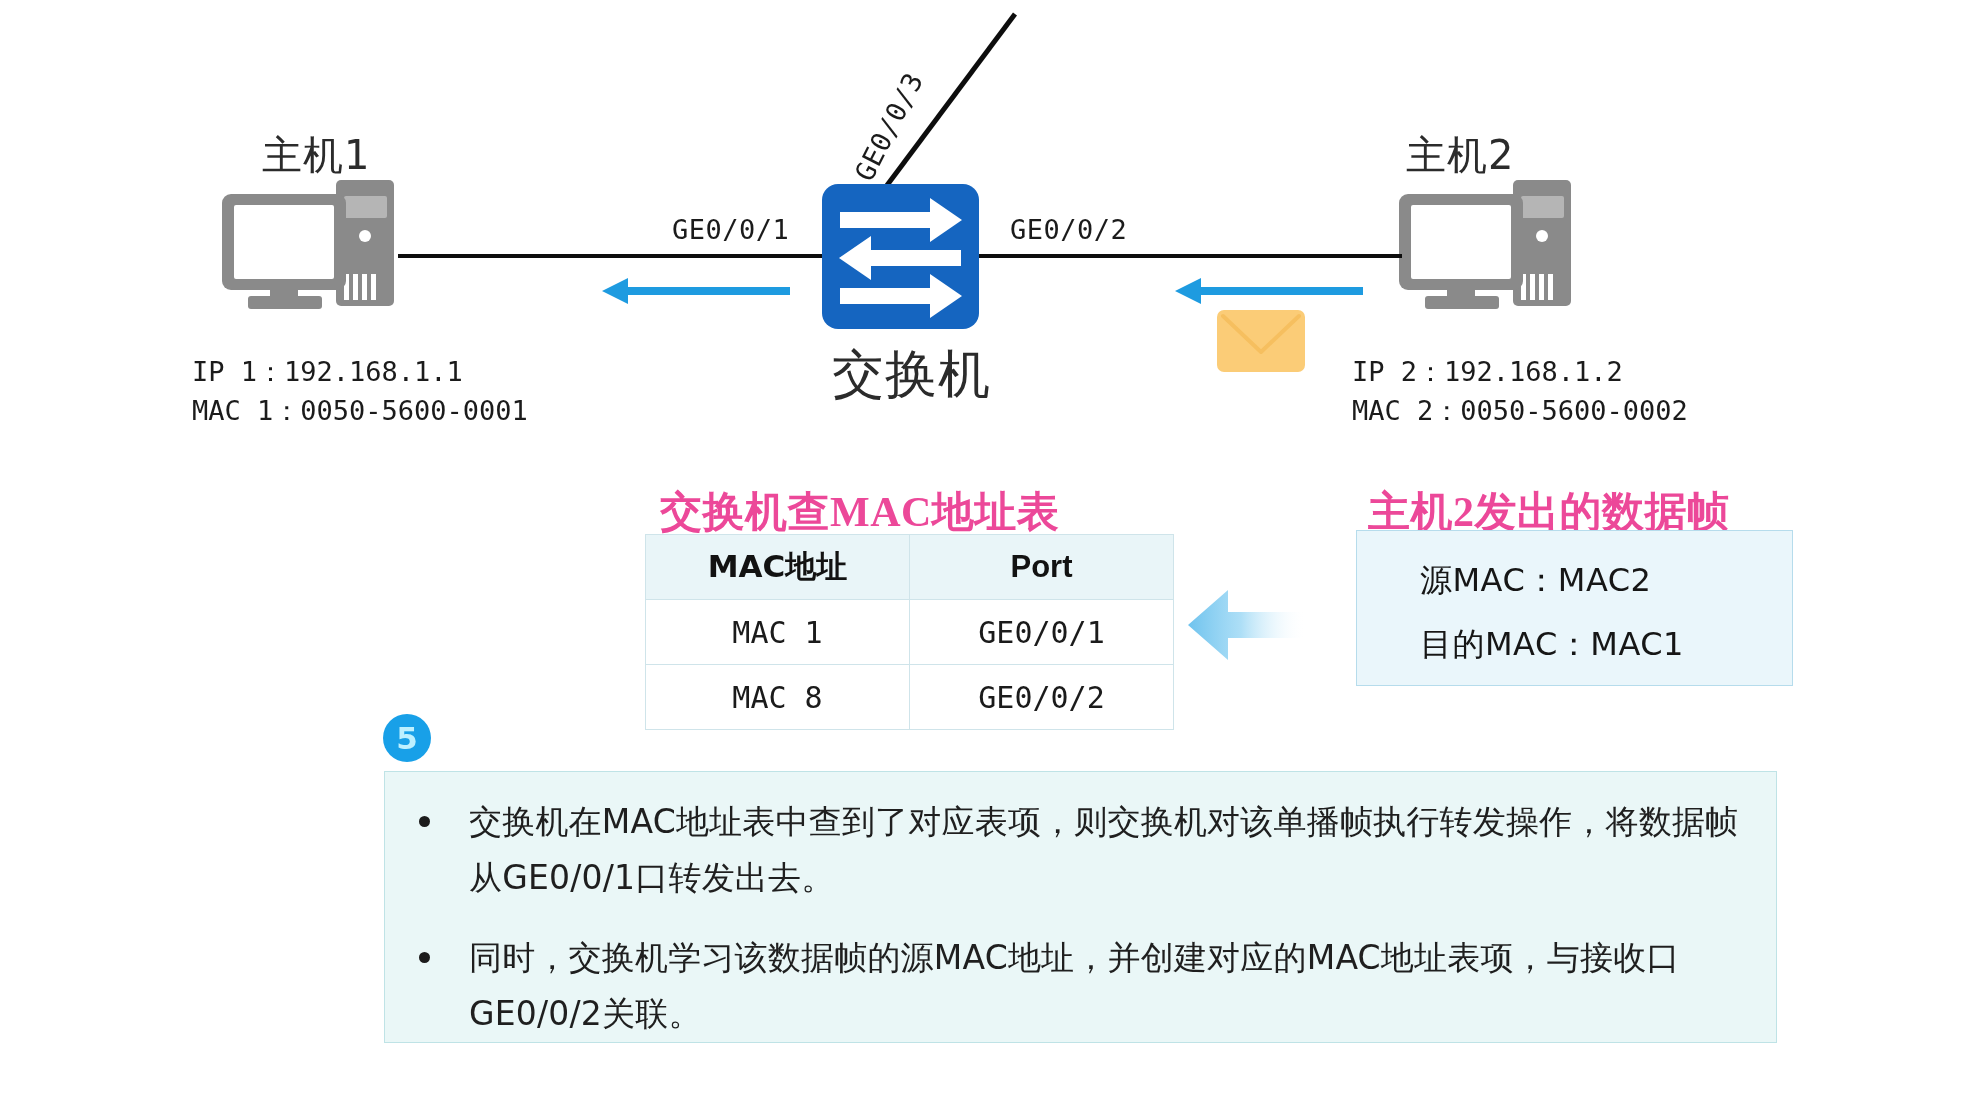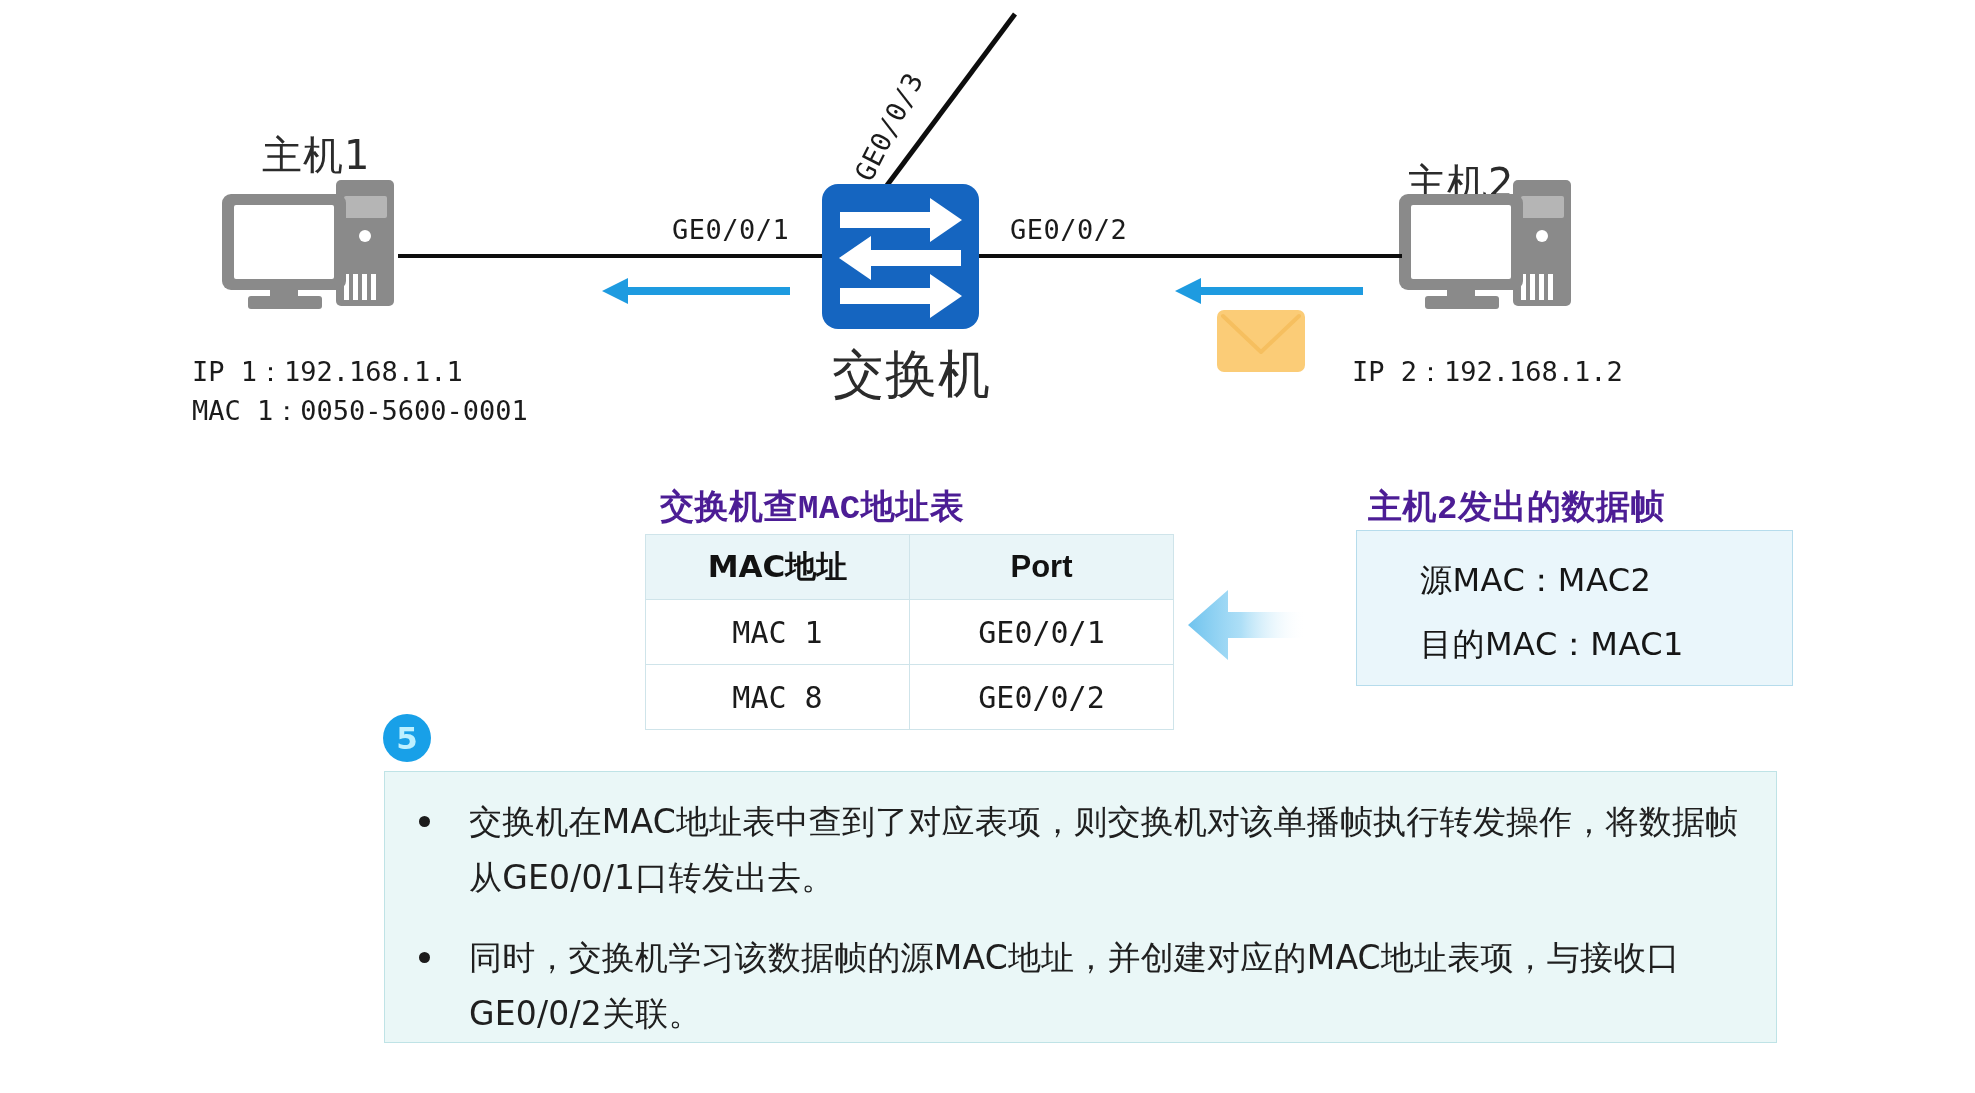--- a/index.html
+++ b/index.html
@@ -84,24 +84,24 @@
 
   
   .flow-arrow { position: absolute; }
 
   
   .envelope { position: absolute; }
 
   
   .sec-title {
     position: absolute;
-    font-family: Liberation Mono, monospace;
+    font-family: Liberation Serif, serif;
     font-weight: bold;
-    font-size: 34px;
-    color: #4c1d95;
+    font-size: 42px;
+    color: #ec4899;
     white-space: nowrap;
     letter-spacing: 0.5px;
   }
 
   
   .mac-table {
     position: absolute;
     border-collapse: collapse;
     table-layout: fixed;
     background: #4c1d95;
@@ -227,39 +227,40 @@
       <rect x="16" y="27" width="100" height="74" rx="2" fill="#ffffff"></rect>
 
       <rect x="52" y="110" width="28" height="10" fill="#8a8a8a"></rect>
       <rect x="30" y="118" width="74" height="13" rx="3" fill="#8a8a8a"></rect>
     </svg>
   </div>
 
   <div class="abs host-meta" style="left:192px; top:352px;">IP 1：192.168.1.1</div>
   <div class="abs host-meta" style="left:192px; top:391px;">MAC 1：0050-5600-0001</div>
 
-  <div class="abs host-title" style="left:1406px; top:128px;margin-top:28px;">主机2</div>
+  <div class="abs host-title" style="left:1406px; top:128px;">主机2</div>
 
   <div class="pc" style="left:1395px; top:178px; width:185px; height:135px;">
     <svg width="185" height="135" viewBox="0 0 185 135">
       <rect x="118" y="2" width="58" height="126" rx="5" fill="#8a8a8a"></rect>
       <rect x="126" y="18" width="43" height="22" rx="2" fill="#b5b5b5"></rect>
       <circle cx="147" cy="58" r="6" fill="#ffffff"></circle>
       <rect x="126" y="96" width="5" height="26" fill="#ffffff"></rect>
       <rect x="135" y="96" width="5" height="26" fill="#ffffff"></rect>
       <rect x="144" y="96" width="5" height="26" fill="#ffffff"></rect>
       <rect x="153" y="96" width="5" height="26" fill="#ffffff"></rect>
       <rect x="4" y="16" width="124" height="96" rx="9" fill="#8a8a8a"></rect>
       <rect x="16" y="27" width="100" height="74" rx="2" fill="#ffffff"></rect>
       <rect x="52" y="110" width="28" height="10" fill="#8a8a8a"></rect>
       <rect x="30" y="118" width="74" height="13" rx="3" fill="#8a8a8a"></rect>
     </svg>
   </div>
 
   <div class="abs host-meta" style="left:1352px; top:352px;">IP 2：192.168.1.2</div>
+  <div class="abs host-meta" style="left:1352px; top:391px;">MAC 2：0050-5600-0002</div>
 
   <div class="wire" style="left:398px; top:254px; width:424px;"></div>
   <div class="wire" style="left:978px; top:254px; width:424px;"></div>
 
   <div class="abs" style="left:860px; top:0px; width:200px; height:200px;">
     <svg width="200" height="200" viewBox="0 0 200 200">
       <line x1="19" y1="196" x2="155" y2="14" stroke="#0d0d0d" stroke-width="5"></line>
     </svg>
   </div>
 

